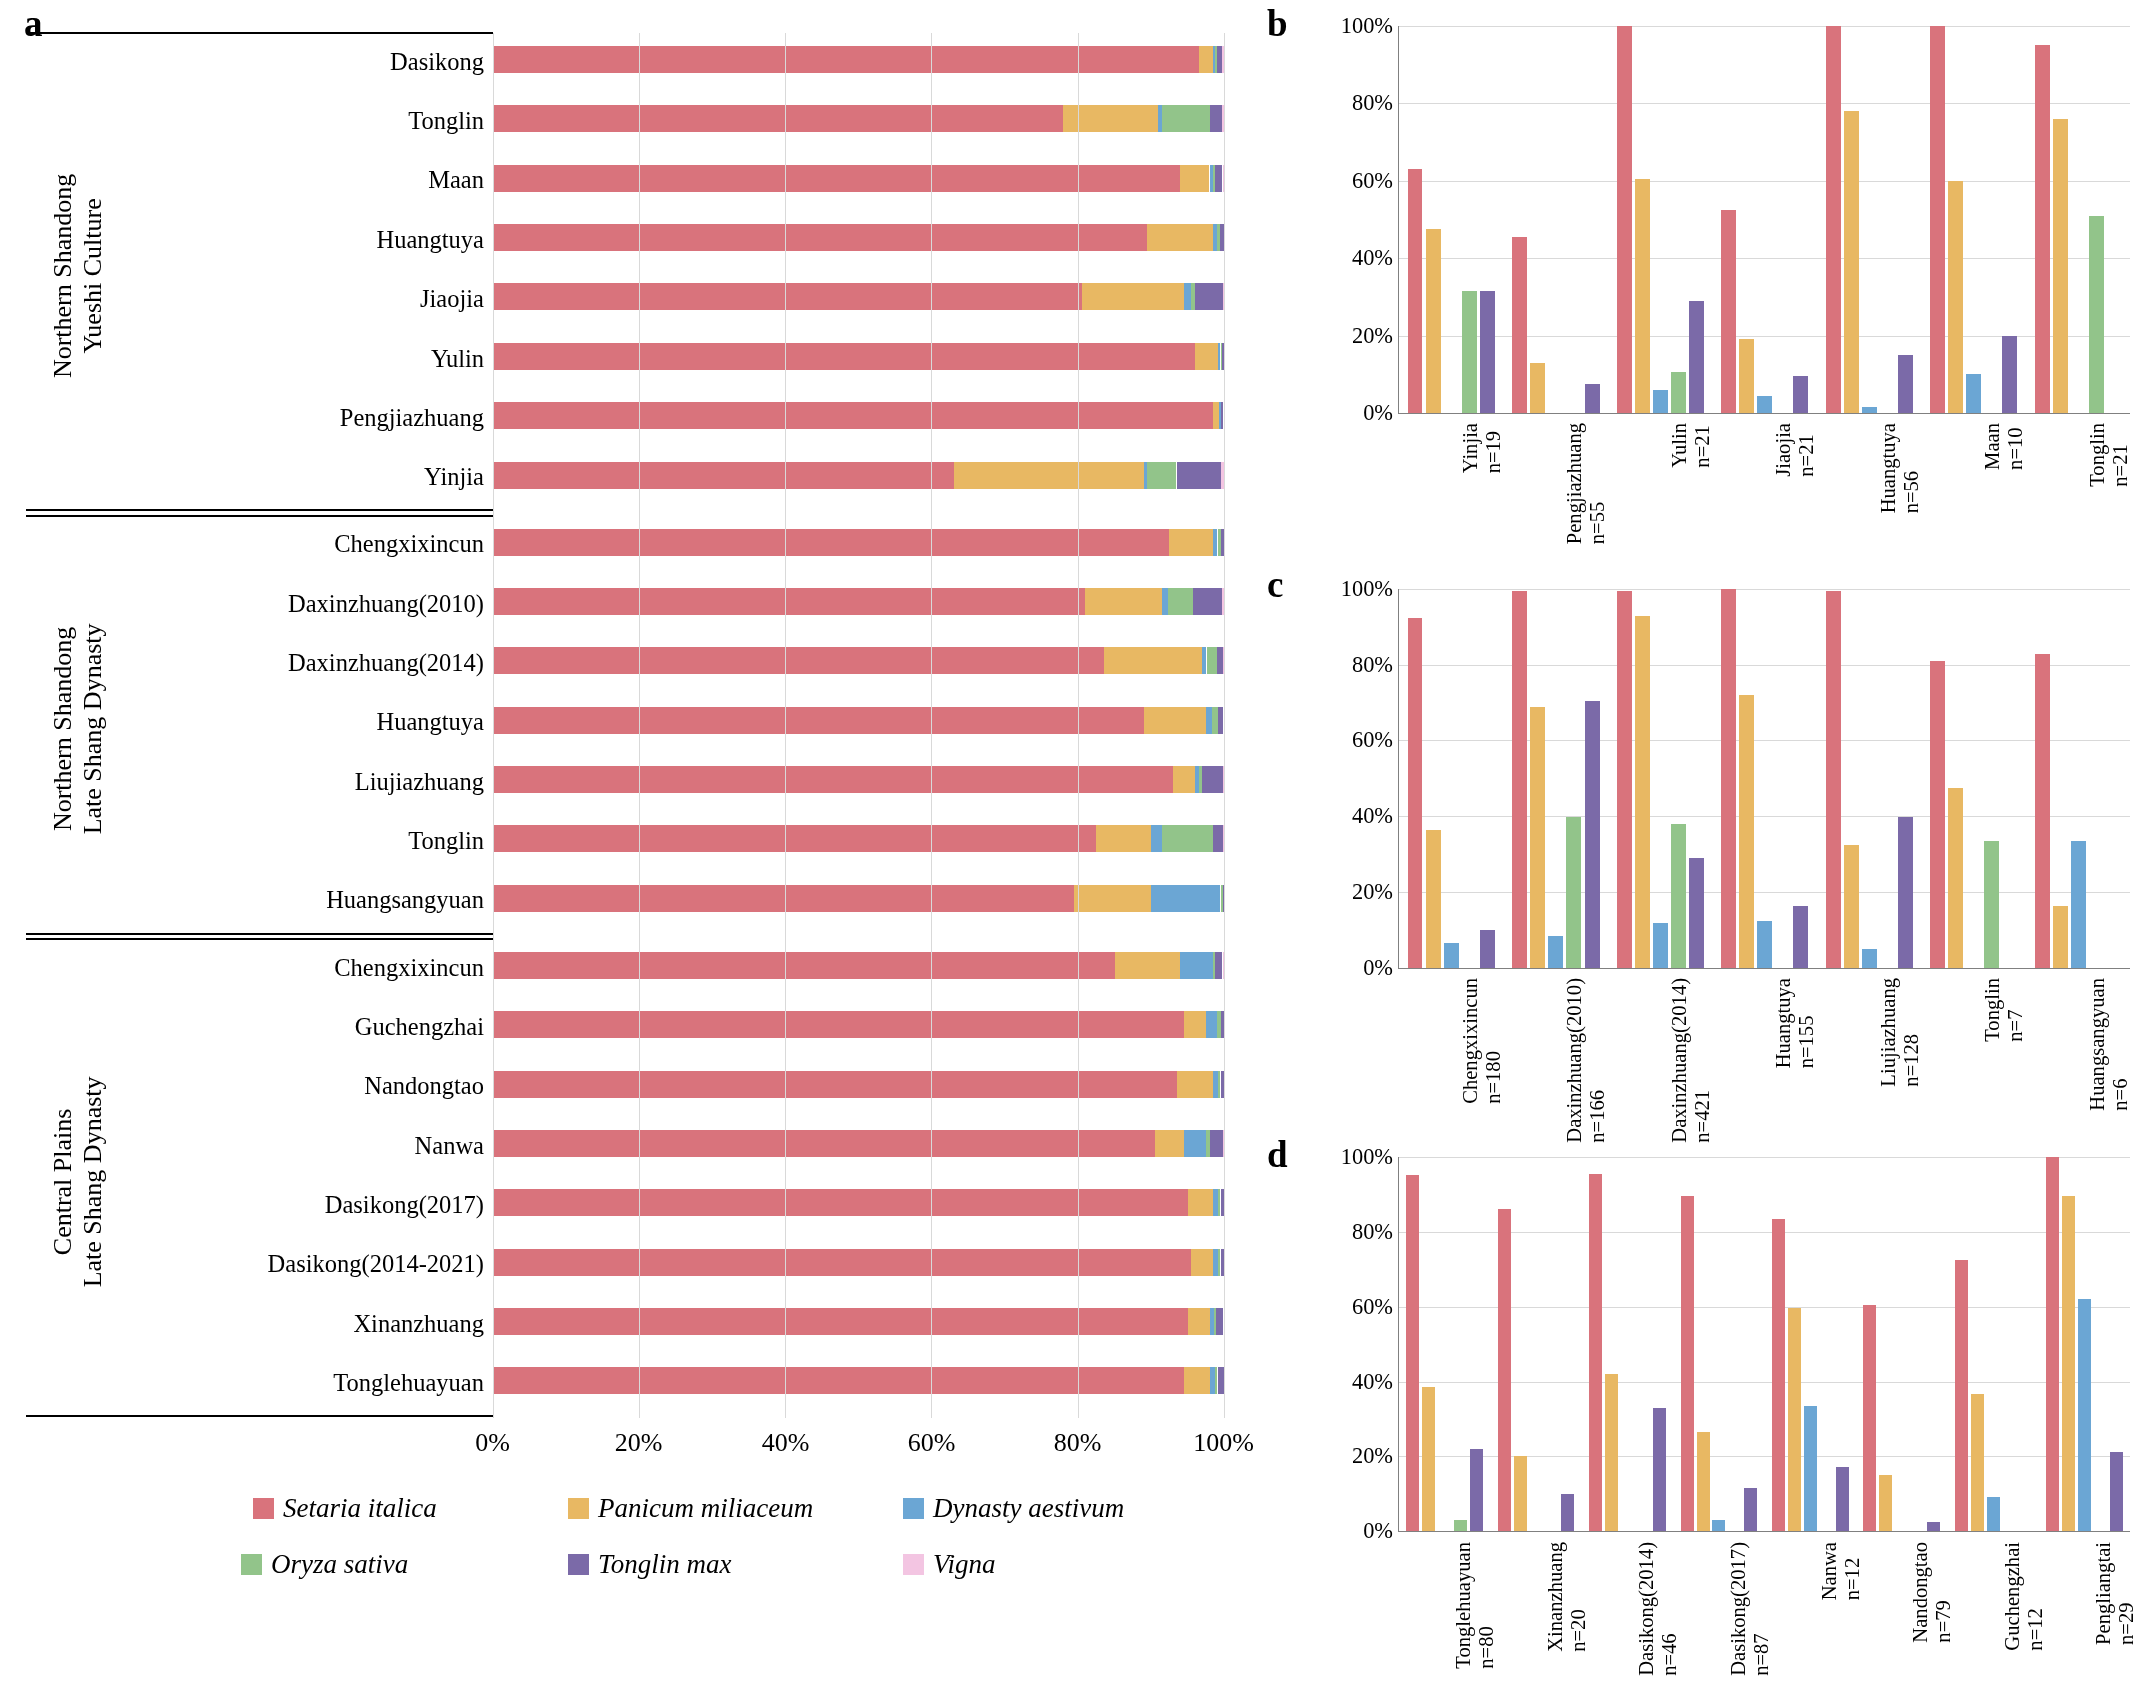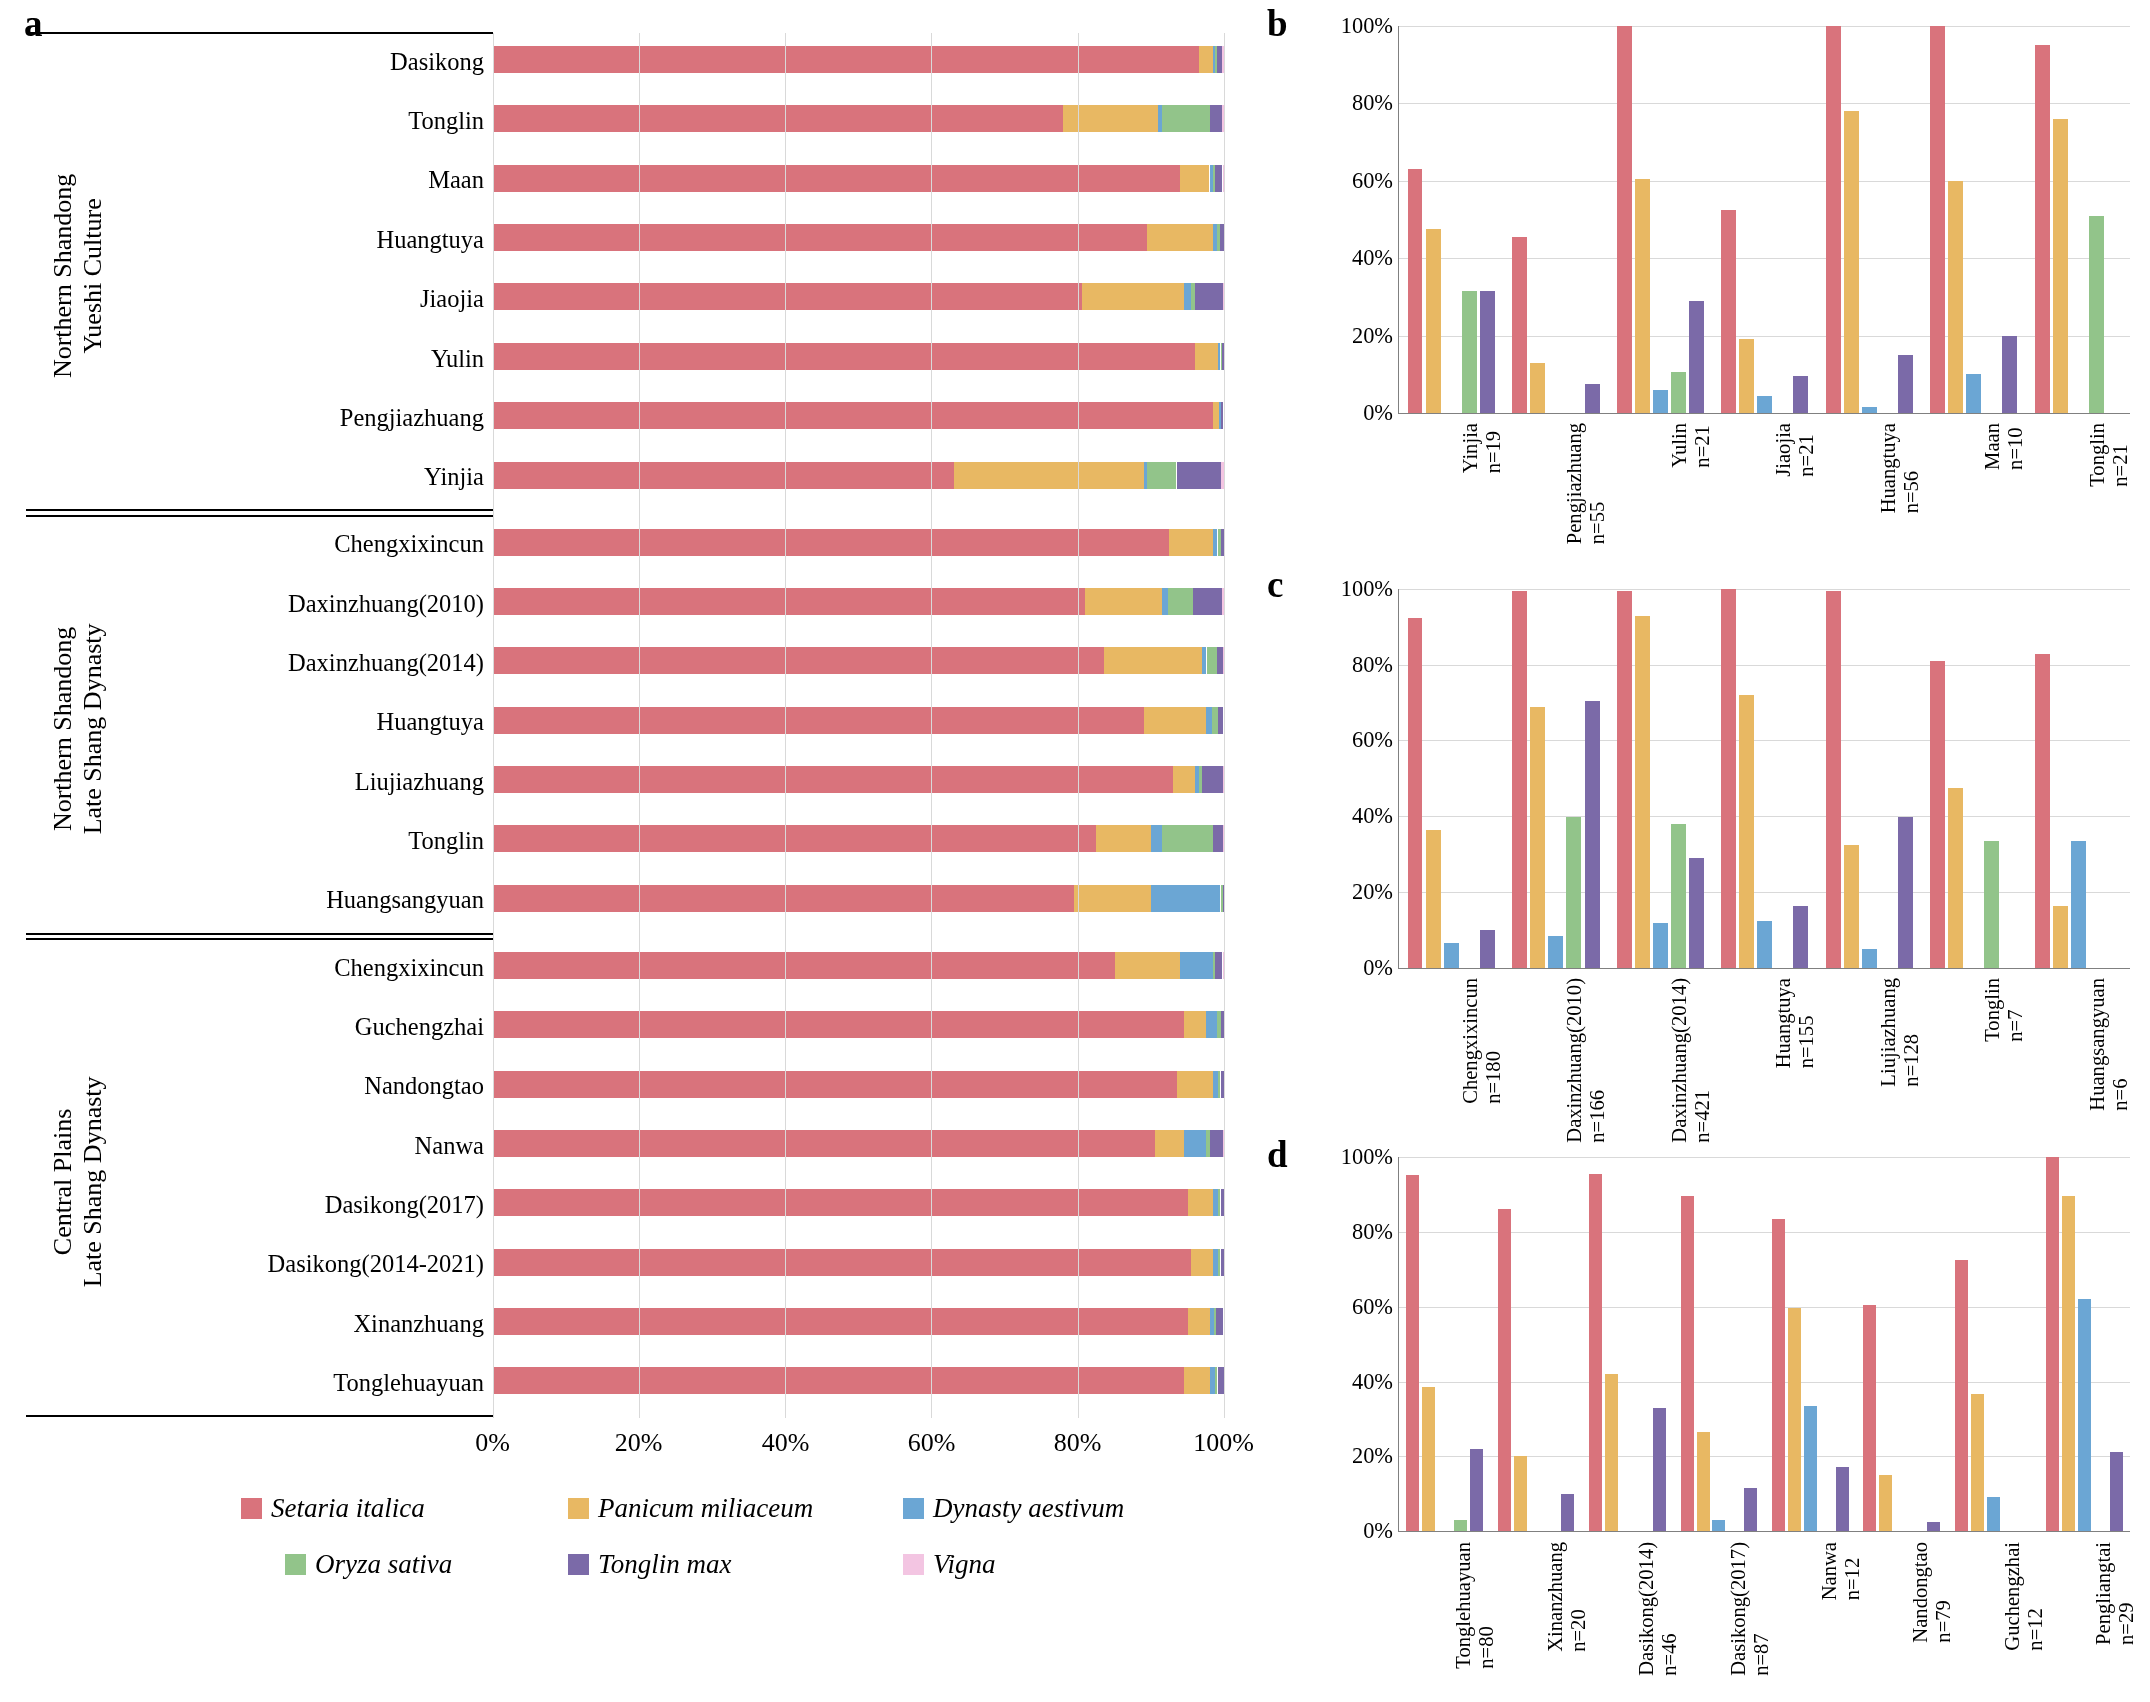--- a/index.html
+++ b/index.html
@@ -278,33 +278,33 @@
         <span>Central Plains</span>
         <span>Late Shang Dynasty</span>
       </div>
     </div>
 
   <div class="panel-letter" style="left:1267px;top:2.2px;">b</div>
   <div class="panel-letter" style="left:1267px;top:563px;">c</div>
   <div class="panel-letter" style="left:1267px;top:1133px;">d</div>
 
   <div class="legend" id="legend-a" style="left:241px;top:1493px;width:946px;height:120px;">
-      <div class="item" style="left: 0px; top: 0px; text-align: center;">
+      <div class="item" style="left: 12px; top: 0px; text-align: center;">
         <span class="swatch" style="background: rgb(217, 115, 124);"></span>
         <span class="name">Setaria italica</span>
       </div>
       <div class="item" style="left: 327px; top: 0px;">
         <span class="swatch" style="background: rgb(232, 184, 99);"></span>
         <span class="name">Panicum miliaceum</span>
       </div>
       <div class="item" style="left: 662px; top: 0px;">
         <span class="swatch" style="background: rgb(107, 166, 212);"></span>
         <span class="name">Dynasty aestivum</span>
       </div>
-      <div class="item" style="left: 0px; top: 56px; margin-left: 44px;">
+      <div class="item" style="left: 0px; top: 56px;">
         <span class="swatch" style="background: rgb(146, 196, 138);"></span>
         <span class="name">Oryza sativa</span>
       </div>
       <div class="item" style="left: 327px; top: 56px;">
         <span class="swatch" style="background: rgb(123, 106, 168);"></span>
         <span class="name">Tonglin max</span>
       </div>
       <div class="item" style="left: 662px; top: 56px;">
         <span class="swatch" style="background: rgb(243, 197, 226);"></span>
         <span class="name">Vigna</span>

